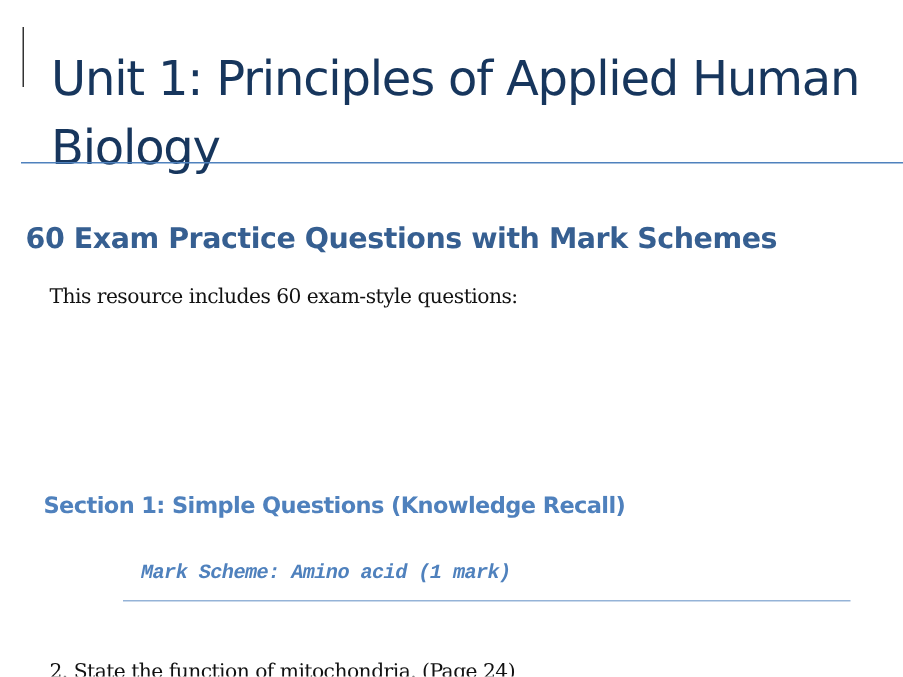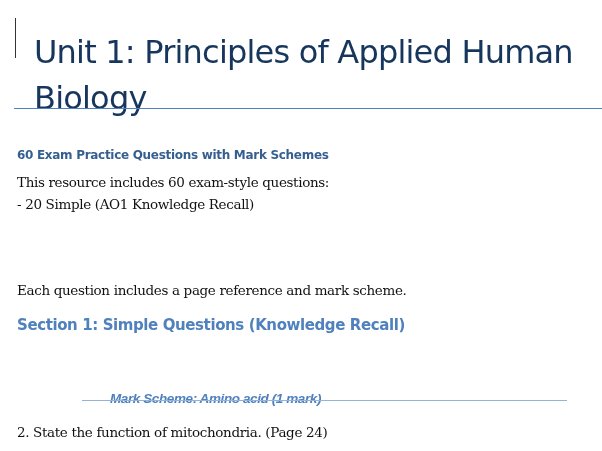--- a/index.html
+++ b/index.html
@@ -7,50 +7,48 @@
   .page { position: absolute; left: 0; top: 0; width: 602px; height: 451px; }
   .cursor { position: absolute; left: 15px; top: 18px; width: 1px; height: 40px; background: #333; }
   .title {
     position: absolute; left: 17px; top: 12px; width: 580px;
     font-family: "DejaVu Sans", sans-serif; font-size: 32px; line-height: 46px;
     color: #17365d; letter-spacing: -0.8px; margin: 17px; font-weight: normal;
   }
   .title-rule { position: absolute; left: 14px; top: 108px; width: 588px; height: 1px; background: #4f81bd; }
   .h1 {
     position: absolute; left: 17px; top: 148px;
-    font-family: "DejaVu Sans", sans-serif; font-weight: bold; font-size: 12px;
+    font-family: "DejaVu Sans", sans-serif; font-weight: bold; font-size: 19px;
     color: #365f91; letter-spacing: -0.3px; margin: 0;
   }
   .body-text {
     font-family: "DejaVu Serif", serif; font-size: 13.5px; color: #111;
-    letter-spacing: -0.35px; position: absolute; left: 17px; margin: 0; white-space: nowrap;
+    letter-spacing: -0.35px; position: absolute; left: 17px; margin: 16px; white-space: nowrap;
   }
   .h2 {
     position: absolute; left: 17px; top: 316px;
     font-family: "DejaVu Sans", sans-serif; font-weight: bold; font-size: 15px;
-    color: #4f81bd; letter-spacing: -0.4px; margin: 0;
+    color: #4f81bd; letter-spacing: -0.4px; margin: 12px;
   }
   .markscheme {
     position: absolute; left: 94px; top: 375px;
-    font-family: Liberation Sans, sans-serif; font-style: italic; font-weight: bold;
-    font-size: 13.5px; color: #4f81bd; letter-spacing: -0.4px; margin: 16px;
+    font-family: Liberation Mono, monospace; font-style: italic; font-weight: bold;
+    font-size: 13.5px; color: #4f81bd; letter-spacing: -0.4px; margin: 0;
   }
   .ms-rule { position: absolute; left: 82px; top: 400px; width: 485px; height: 1px; background: #95b3d7; }
 </style>
 </head>
 <body>
 
 <div class="page">
   <div class="cursor"></div>
   <h1 class="title">Unit 1: Principles of Applied Human Biology</h1>
   <div class="title-rule"></div>
 
   <h2 class="h1">60 Exam Practice Questions with Mark Schemes</h2>
   <p class="body-text" style="top:174px">This resource includes 60 exam-style questions:</p>
-  <p class="body-text" style="top:196px">- 20 Simple (AO1 Knowledge Recall)</p>
 
-  <p class="body-text" style="top:282px">Each question includes a page reference and mark scheme.</p>
 
   <h3 class="h2">Section 1: Simple Questions (Knowledge Recall)</h3>
   <p class="markscheme">Mark Scheme: Amino acid (1 mark)</p>
   <div class="ms-rule"></div>
   <p class="body-text" style="top:424px">2. State the function of mitochondria. (Page 24)</p>
 </div>
 
 </body></html>

